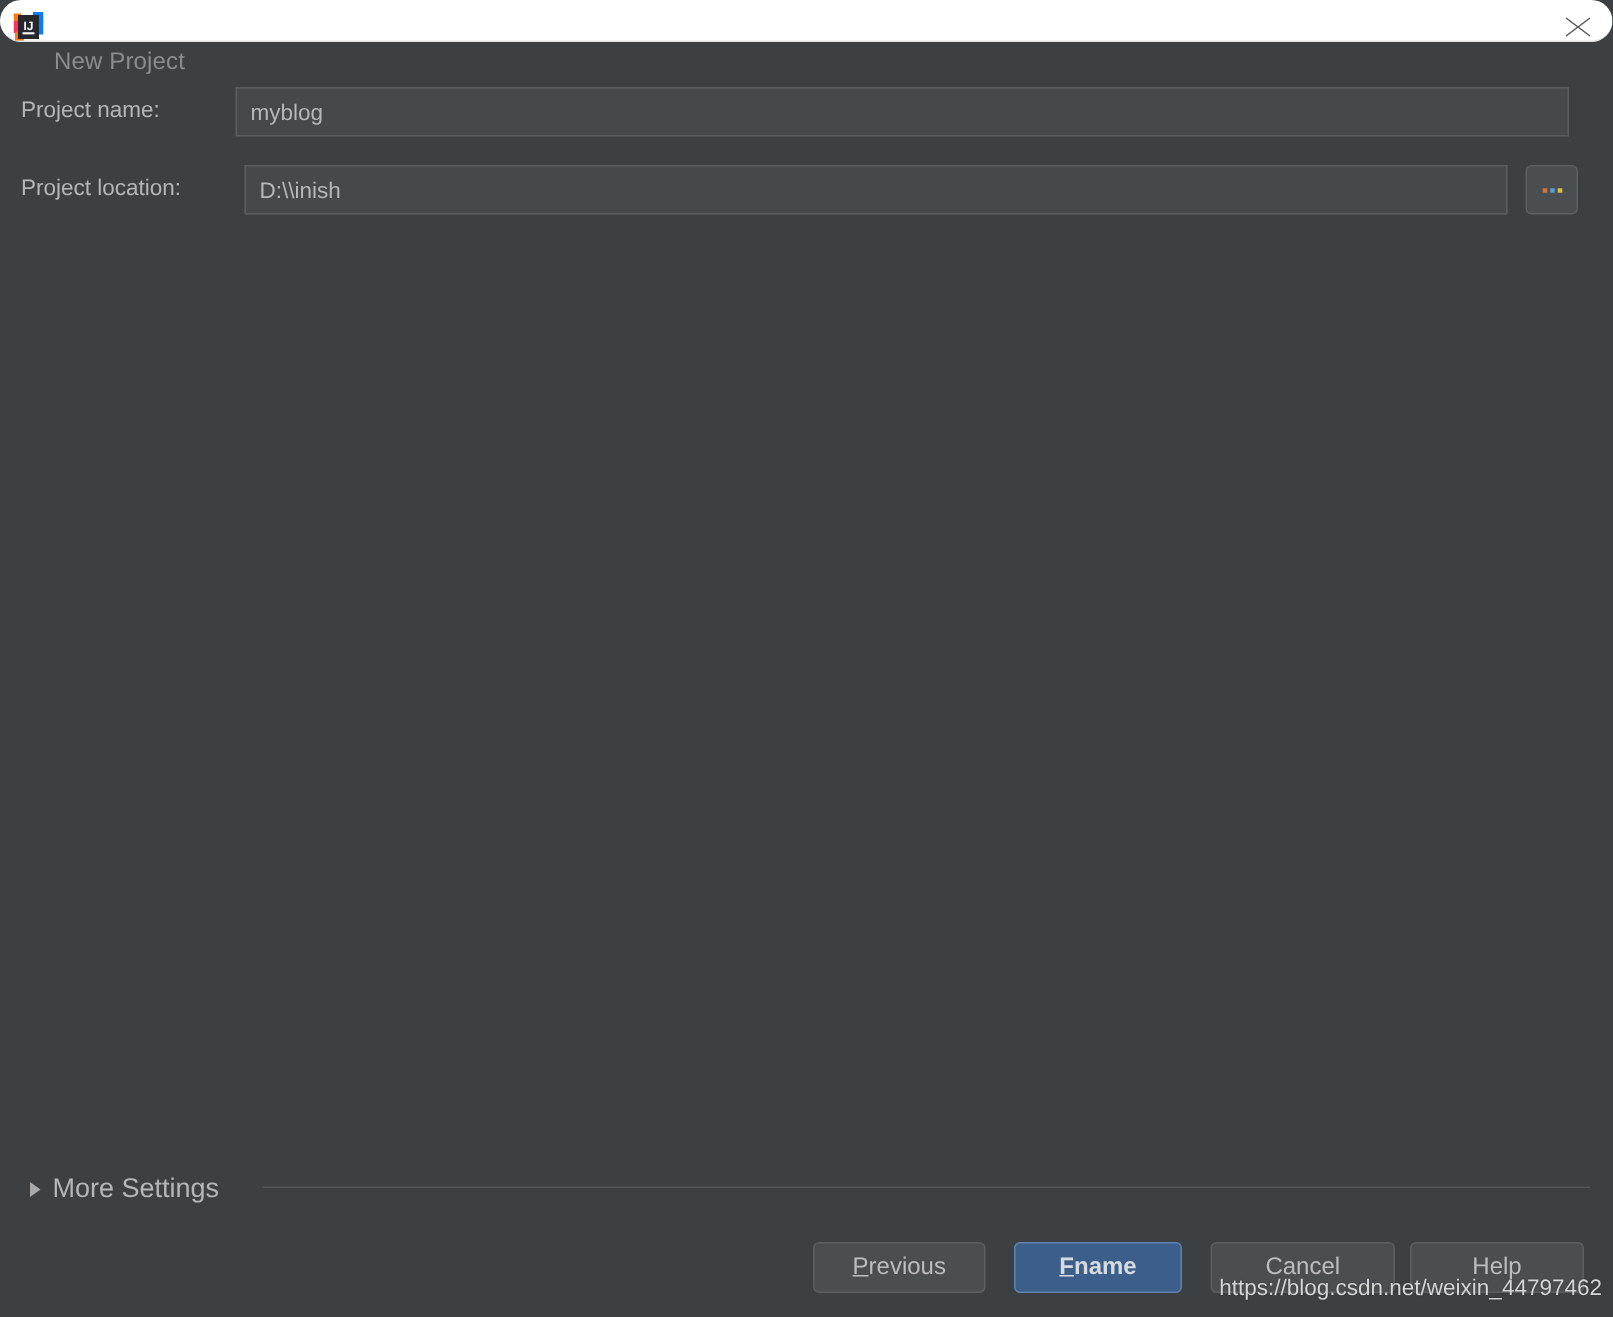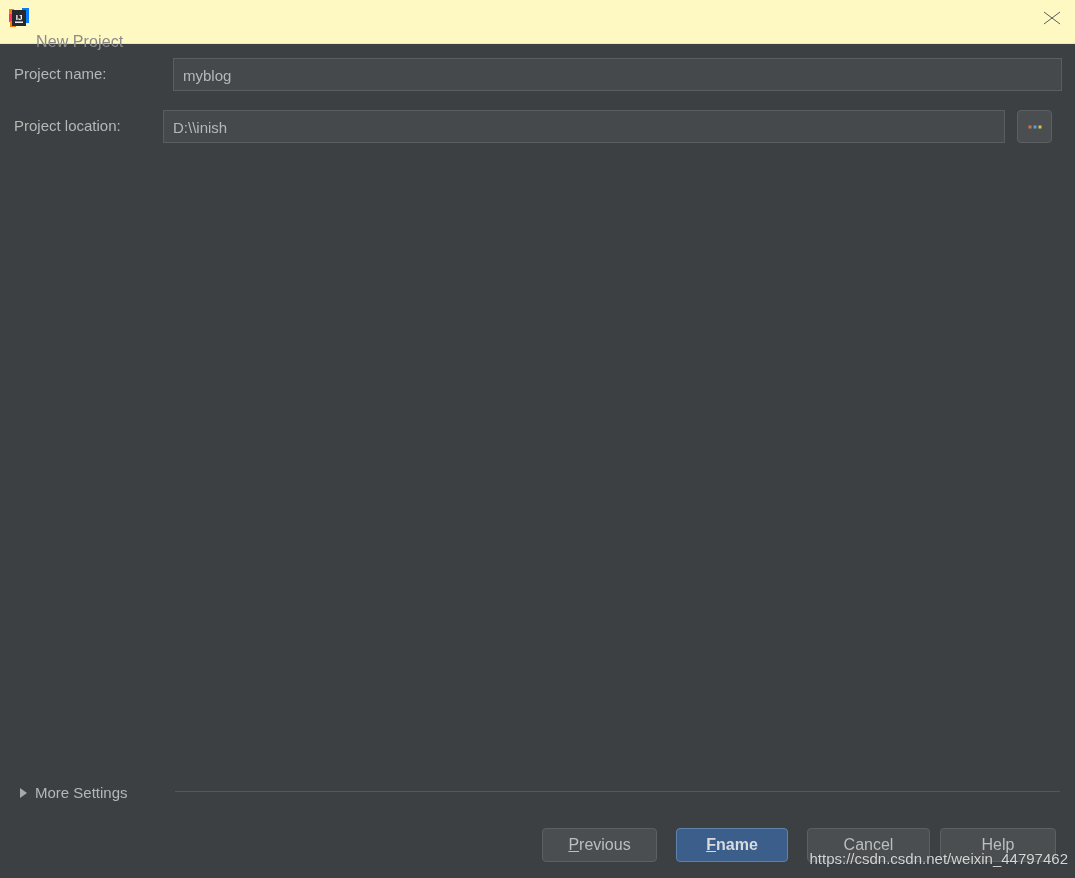--- a/index.html
+++ b/index.html
@@ -21,24 +21,25 @@
     height: 878px;
     background: #3c4043;
     overflow: hidden;
   }
 
   
   #titlebar {
     position: absolute;
     left: 0; top: 0;
     width: 1075px;
-    height: 44px;
-    background: #fef9c3;
+    height: 28px;
+    background: #ffffff;
     border-bottom: 1px solid #e4e4e4;
     box-sizing: border-box;
+    border-radius: 14px;
   }
   #app-icon {
     position: absolute;
     left: 9px; top: 8px;
     width: 20px; height: 20px;
   }
   #title-text {
     position: absolute;
     left: 36px;
     top: 6px;
@@ -75,21 +76,21 @@
     font-size: 15px;
     color: #b4b8bb;
     padding: 0 0 0 9px;
     line-height: 33px;
     height: 33px;
     white-space: nowrap;
     overflow: hidden;
     cursor: text;
   }
   #field-project-name {
-    left: 173px; top: 58px; width: 889px;
+    left: 157px; top: 58px; width: 889px;
   }
   #field-project-location {
     left: 163px; top: 110px; width: 842px;
   }
 
   #browse-button {
     position: absolute;
     left: 1017px; top: 110px;
     width: 35px; height: 33px;
     background: #4a4e51;
@@ -126,21 +127,21 @@
     cursor: pointer;
   }
   #more-settings-arrow {
     width: 0; height: 0;
     border-left: 7px solid #a9a9a9;
     border-top: 5px solid transparent;
     border-bottom: 5px solid transparent;
     margin-top: 1px;
   }
   #more-settings-label {
-    font-size: 15px;
+    font-size: 18px;
     color: #b6b6b6;
     white-space: nowrap;
   }
   #more-settings-separator {
     position: absolute;
     left: 175px; top: 791px;
     width: 885px; height: 1px;
     background: #545759;
   }
 
@@ -247,15 +248,15 @@
     </div>
 
   <div class="dlg-button secondary" id="button-cancel">
       <span>Cancel</span>
     </div>
 
   <div class="dlg-button secondary" id="button-help">
       <span>Help</span>
     </div>
 
-  <div id="watermark">https://csdn.csdn.net/weixin_44797462</div>
+  <div id="watermark">https://blog.csdn.net/weixin_44797462</div>
 
 </div>
 
 </body></html>

